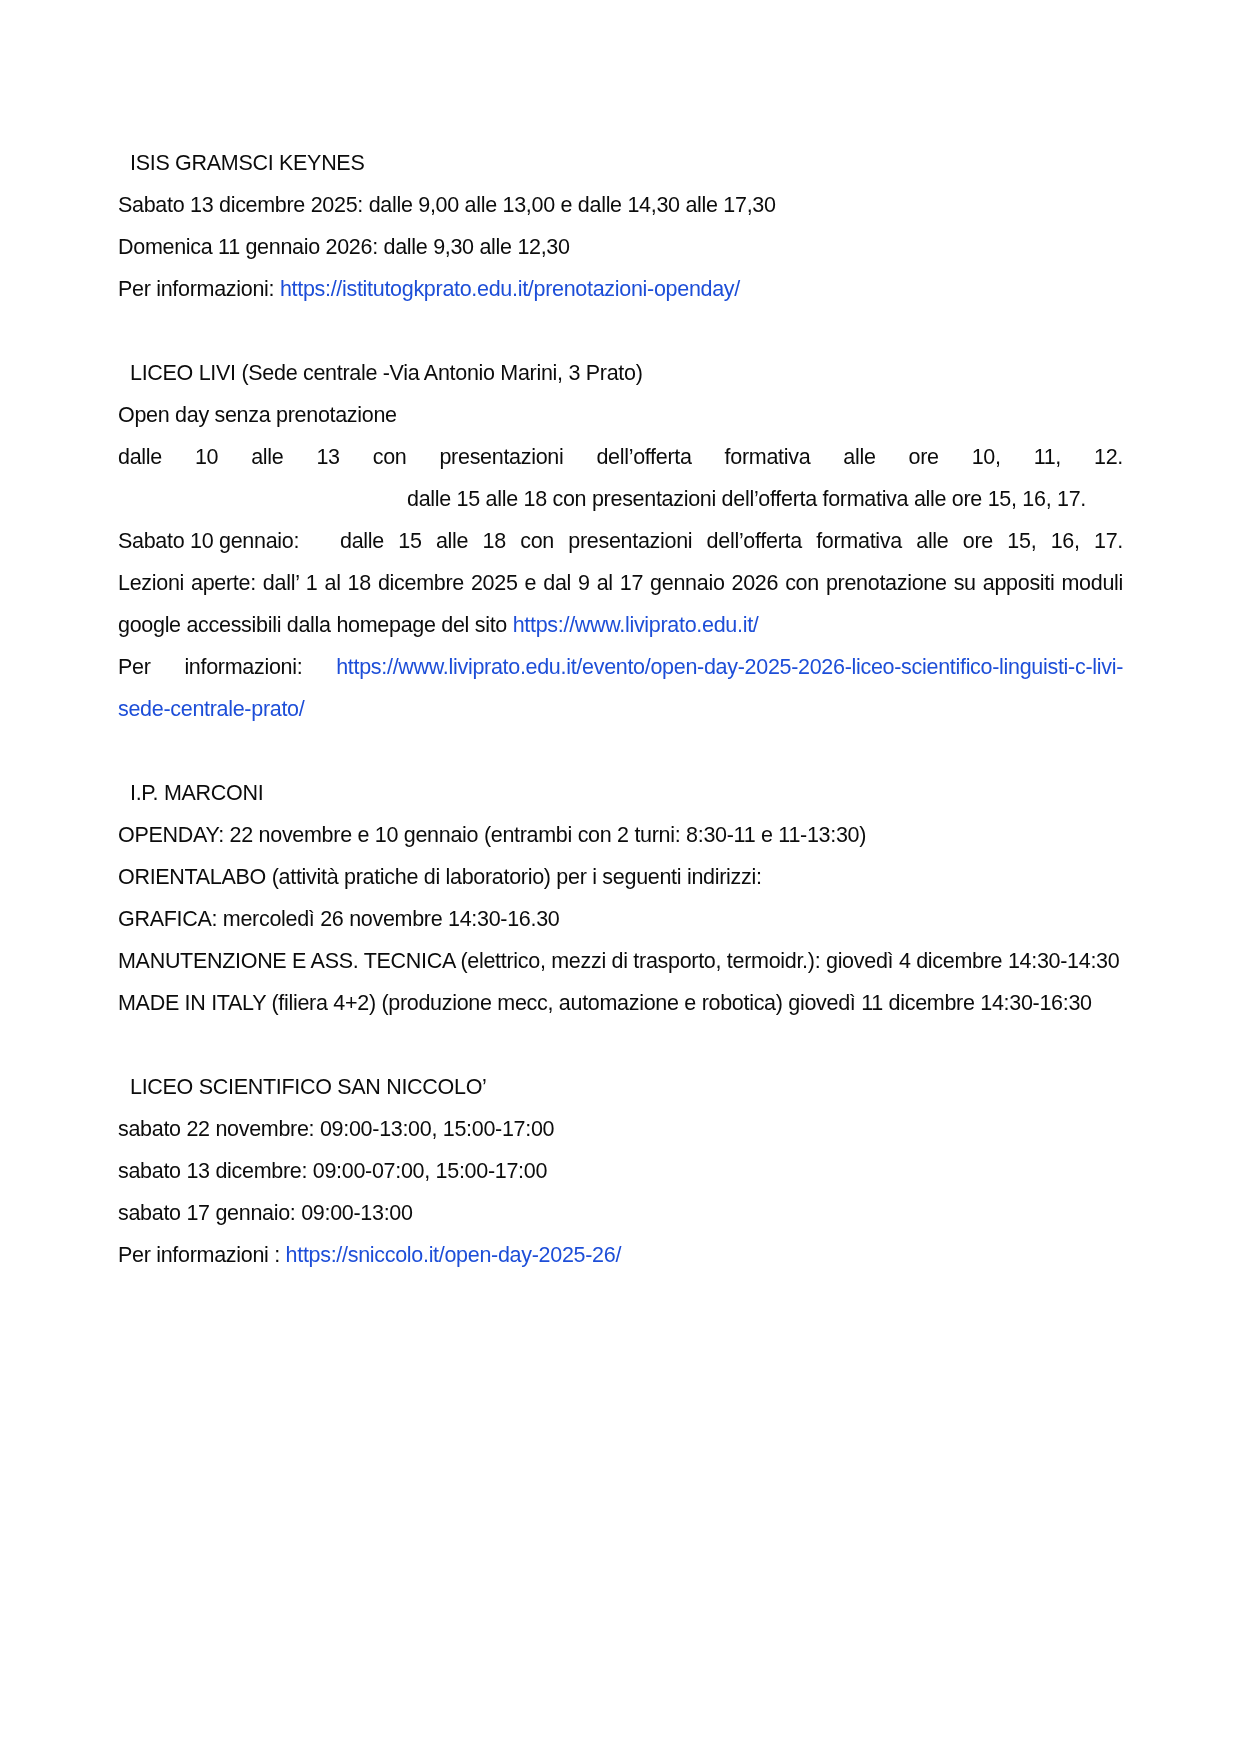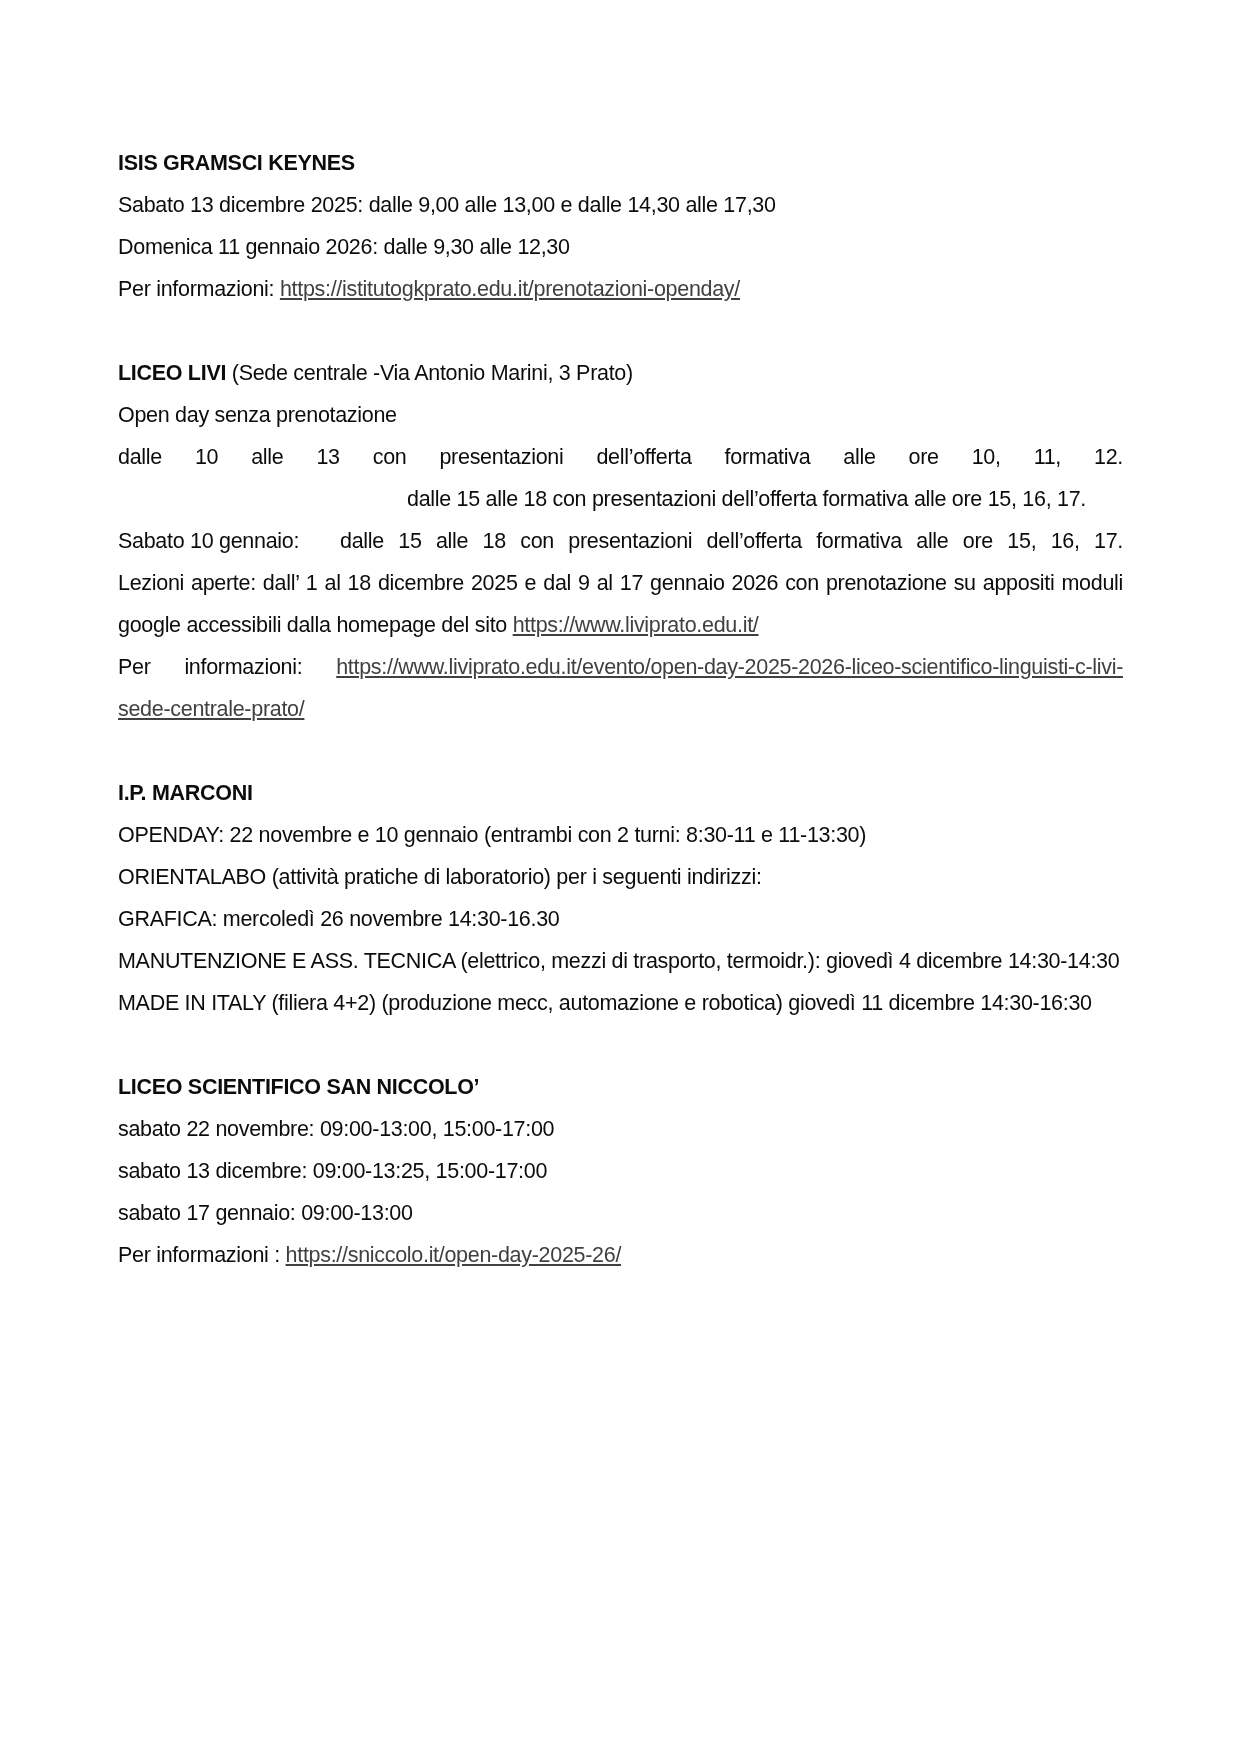--- a/index.html
+++ b/index.html
@@ -4,30 +4,30 @@
 <style>
   html,body{margin:0;padding:0;}
   body{
     width:1241px;height:1755px;background:#ffffff;position:relative;
     font-family:"Liberation Sans",sans-serif;font-size:21.5px;
     letter-spacing:-0.3px;color:#0c0c0c;
   }
   .page-content{position:absolute;left:118px;top:142px;width:1005px;}
   .ln{height:42px;line-height:42px;white-space:nowrap;}
   .blank{height:42px;}
-  .b{font-weight:bold;}
+  .b{font-weight:normal;margin-left:12px;}
   
   .jl{white-space:normal;text-align:justify;text-align-last:justify;}
   
   .tabrow{display:flex;}
   .tab-label{flex:none;width:289px;}
   .tab-label.short{width:222px;}
   .tab-content{flex:1;min-width:0;}
   .tab-content.stretch{white-space:normal;text-align:justify;text-align-last:justify;}
-  a.doclink{color:#404040;text-decoration:underline;cursor:pointer;}
+  a.doclink{color:#1d4ed8;cursor:pointer;}
 </style>
 </head>
 <body>
 
 <div class="page-content">
 
   <div class="ln b">ISIS GRAMSCI KEYNES</div>
   <div class="ln">Sabato 13 dicembre 2025: dalle 9,00 alle 13,00 e dalle 14,30 alle 17,30</div>
   <div class="ln">Domenica 11 gennaio 2026: dalle 9,30 alle 12,30</div>
   <div class="ln">
@@ -65,19 +65,19 @@
   <div class="ln b">I.P. MARCONI</div>
   <div class="ln">OPENDAY: 22 novembre e 10 gennaio (entrambi con 2 turni: 8:30-11 e 11-13:30)</div>
   <div class="ln">ORIENTALABO (attività pratiche di laboratorio) per i seguenti indirizzi:</div>
   <div class="ln">GRAFICA: mercoledì 26 novembre 14:30-16.30</div>
   <div class="ln">MANUTENZIONE E ASS. TECNICA (elettrico, mezzi di trasporto, termoidr.): giovedì 4 dicembre 14:30-14:30</div>
   <div class="ln">MADE IN ITALY (filiera 4+2) (produzione mecc, automazione e robotica) giovedì 11 dicembre 14:30-16:30</div>
   <div class="blank"></div>
 
   <div class="ln b">LICEO SCIENTIFICO SAN NICCOLO’</div>
   <div class="ln">sabato 22 novembre: 09:00-13:00, 15:00-17:00</div>
-  <div class="ln">sabato 13 dicembre: 09:00-13:25, 15:00-17:00</div>
+  <div class="ln">sabato 13 dicembre: 09:00-07:00, 15:00-17:00</div>
   <div class="ln">sabato 17 gennaio: 09:00-13:00</div>
   <div class="ln">
     <span>Per informazioni : </span><a class="doclink">https://sniccolo.it/open-day-2025-26/</a>
   </div>
 
 </div>
 
 </body></html>

